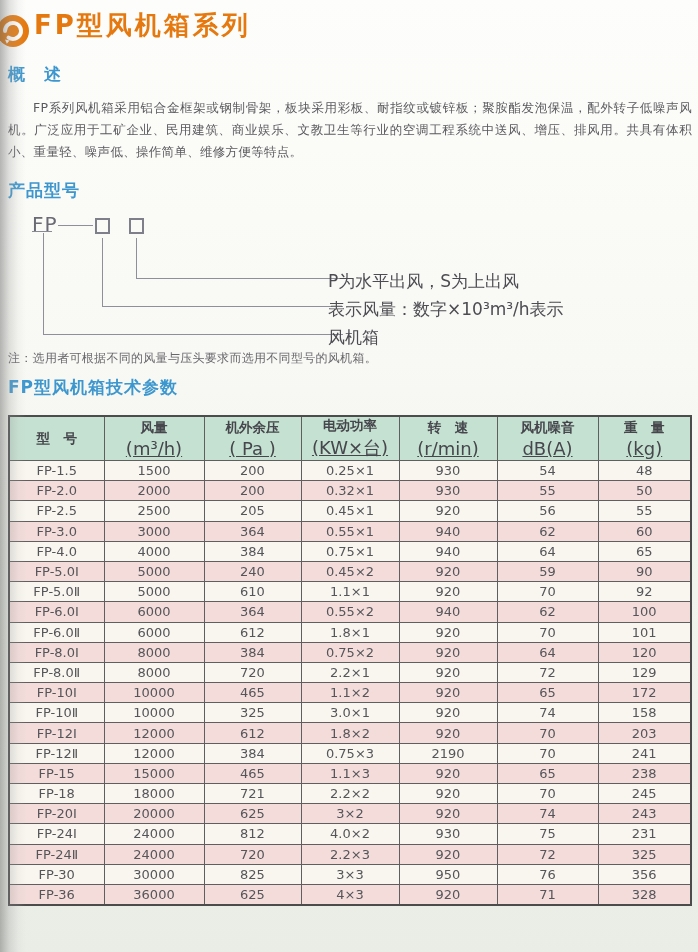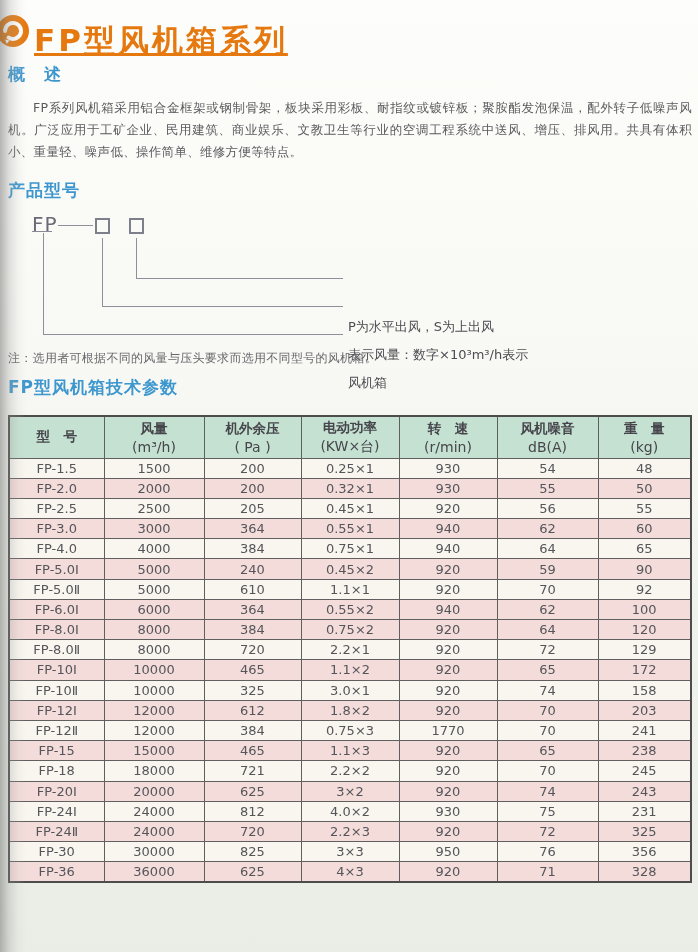--- a/index.html
+++ b/index.html
@@ -16,23 +16,23 @@
   
   .edge-shadow {
     position:absolute; left:0; top:0; width:26px; height:100%;
     background:linear-gradient(90deg,rgba(110,112,110,0.50) 0%,rgba(150,152,150,0.28) 35%,rgba(190,192,190,0.12) 70%,rgba(220,220,220,0) 100%);
     z-index:9; pointer-events:none;
   }
   
   .brand { position:absolute; top:8px; left:0; height:46px; }
   .brand-icon { position:absolute; left:-4px; top:6px; width:34px; height:34px; }
   .page-title {
-    position:absolute; left:34px; top:12px;
-    font-size:31px; font-weight:bold; letter-spacing:3px;
-    color:#e5790f; white-space:nowrap;text-decoration:underline;
+    position:absolute; left:34px; top:0;
+    font-size:26px; font-weight:bold; letter-spacing:3px;
+    color:#e5790f; white-space:nowrap;
   }
   
   .sec-heading {
     position:absolute; left:8px;
     font-size:17px; font-weight:bold; color:#3d97cf;
     letter-spacing:1px; white-space:nowrap;
   }
   #overview-heading { top:63px; }
   #model-heading    { top:179px; }
   #params-heading   { top:376px; }
@@ -49,43 +49,43 @@
   }
   .fp-underline { position:absolute; left:32px; top:231px; width:20px; height:1px; background:#8a8a96; }
   .model-box {
     position:absolute; top:218px; width:15px; height:16px;
     border:2px solid #7d7f8a; background:transparent;
   }
   #model-box-1 { left:95px; }
   #model-box-2 { left:129px; }
   .dline { position:absolute; background:#8f8f9c; }
   .callout-label {
-    position:absolute; left:348px;
-    font-size:13px; color:#4c4c52; white-space:nowrap;margin-top:48px;
+    position:absolute; left:328px;
+    font-size:17px; color:#4c4c52; white-space:nowrap;
   }
   
   .note-text {
     position:absolute; left:8px; top:350px;
     font-size:12px; color:#68686c; letter-spacing:0.3px;
   }
   
   .params-table {
     position:absolute; left:8px; top:415px; width:682px;
     border-collapse:collapse; table-layout:fixed;
     border:2px solid #4c4c4c;
   }
   .params-table th, .params-table td {
     border:1px solid #5f5f5f; text-align:center; vertical-align:middle;
     overflow:hidden; white-space:nowrap;
   }
   .params-table th {
     height:42px; background:#c5e1d1;
     font-size:13.5px; font-weight:bold; color:#46464c;
   }
-  .params-table th .h2 { font-size:14px; font-weight:normal; margin-top:1px; }
+  .params-table th .h2 { font-size:18px; font-weight:normal; margin-top:1px;text-decoration:underline; }
   .params-table td { height:20.2px; font-size:13px; color:#55555a; padding:0; }
   tr.row-cream { background:#f9f6ef;border-radius:10px; }
   tr.row-pink  { background:#f3dcda;margin-left:20px; }
   .col-model { width:95px; } .col-1 { width:100px; } .col-2 { width:97px; }
   .col-3 { width:98px; } .col-4 { width:98px; } .col-5 { width:101px; } .col-6 { width:93px; }
 </style>
 </head>
 <body>
 
 <div class="page">
@@ -232,20 +232,29 @@
         </tr>
         <tr class="row-pink">
           <td>FP-6.0Ⅰ</td>
           <td>6000</td>
           <td>364</td>
           <td>0.55×2</td>
           <td>940</td>
           <td>62</td>
           <td>100</td>
         </tr>
+        <tr class="row-cream">
+          <td>FP-6.0Ⅱ</td>
+          <td>6000</td>
+          <td>612</td>
+          <td>1.8×1</td>
+          <td>920</td>
+          <td>70</td>
+          <td>101</td>
+        </tr>
         <tr class="row-pink">
           <td>FP-8.0Ⅰ</td>
           <td>8000</td>
           <td>384</td>
           <td>0.75×2</td>
           <td>920</td>
           <td>64</td>
           <td>120</td>
         </tr>
         <tr class="row-cream">
@@ -282,21 +291,21 @@
           <td>1.8×2</td>
           <td>920</td>
           <td>70</td>
           <td>203</td>
         </tr>
         <tr class="row-cream">
           <td>FP-12Ⅱ</td>
           <td>12000</td>
           <td>384</td>
           <td>0.75×3</td>
-          <td>1770</td>
+          <td>2190</td>
           <td>70</td>
           <td>241</td>
         </tr>
         <tr class="row-pink">
           <td>FP-15</td>
           <td>15000</td>
           <td>465</td>
           <td>1.1×3</td>
           <td>920</td>
           <td>65</td>

